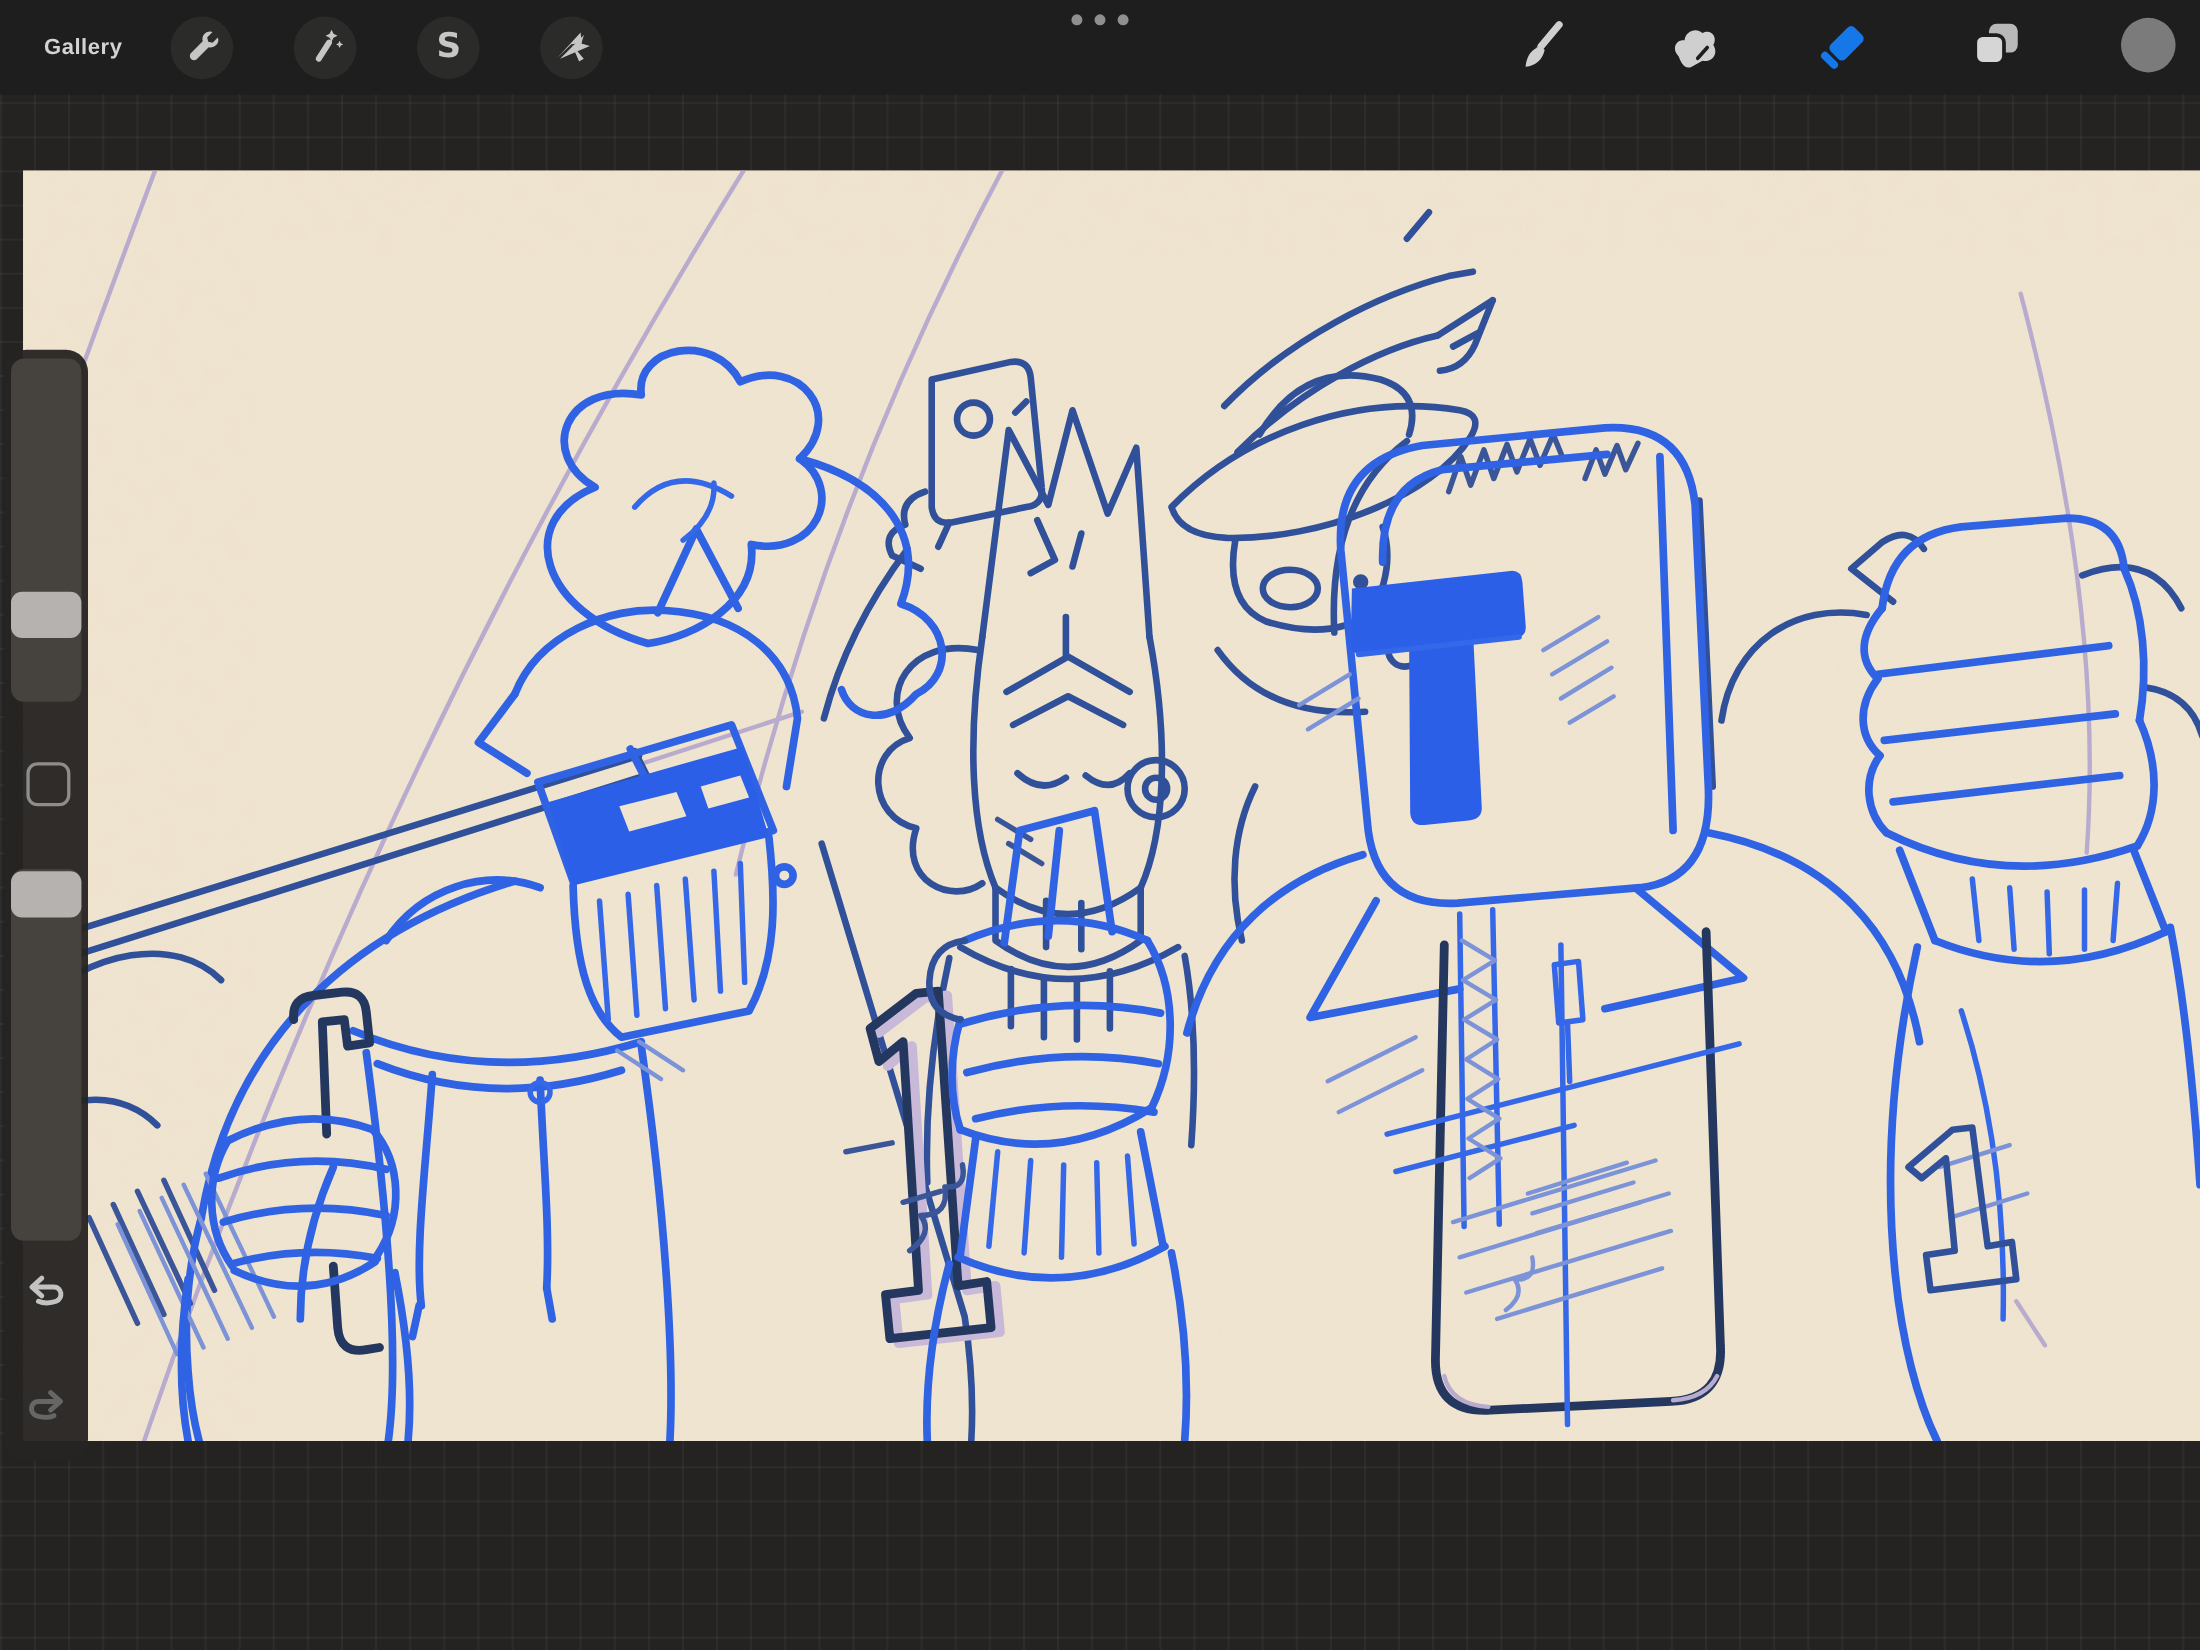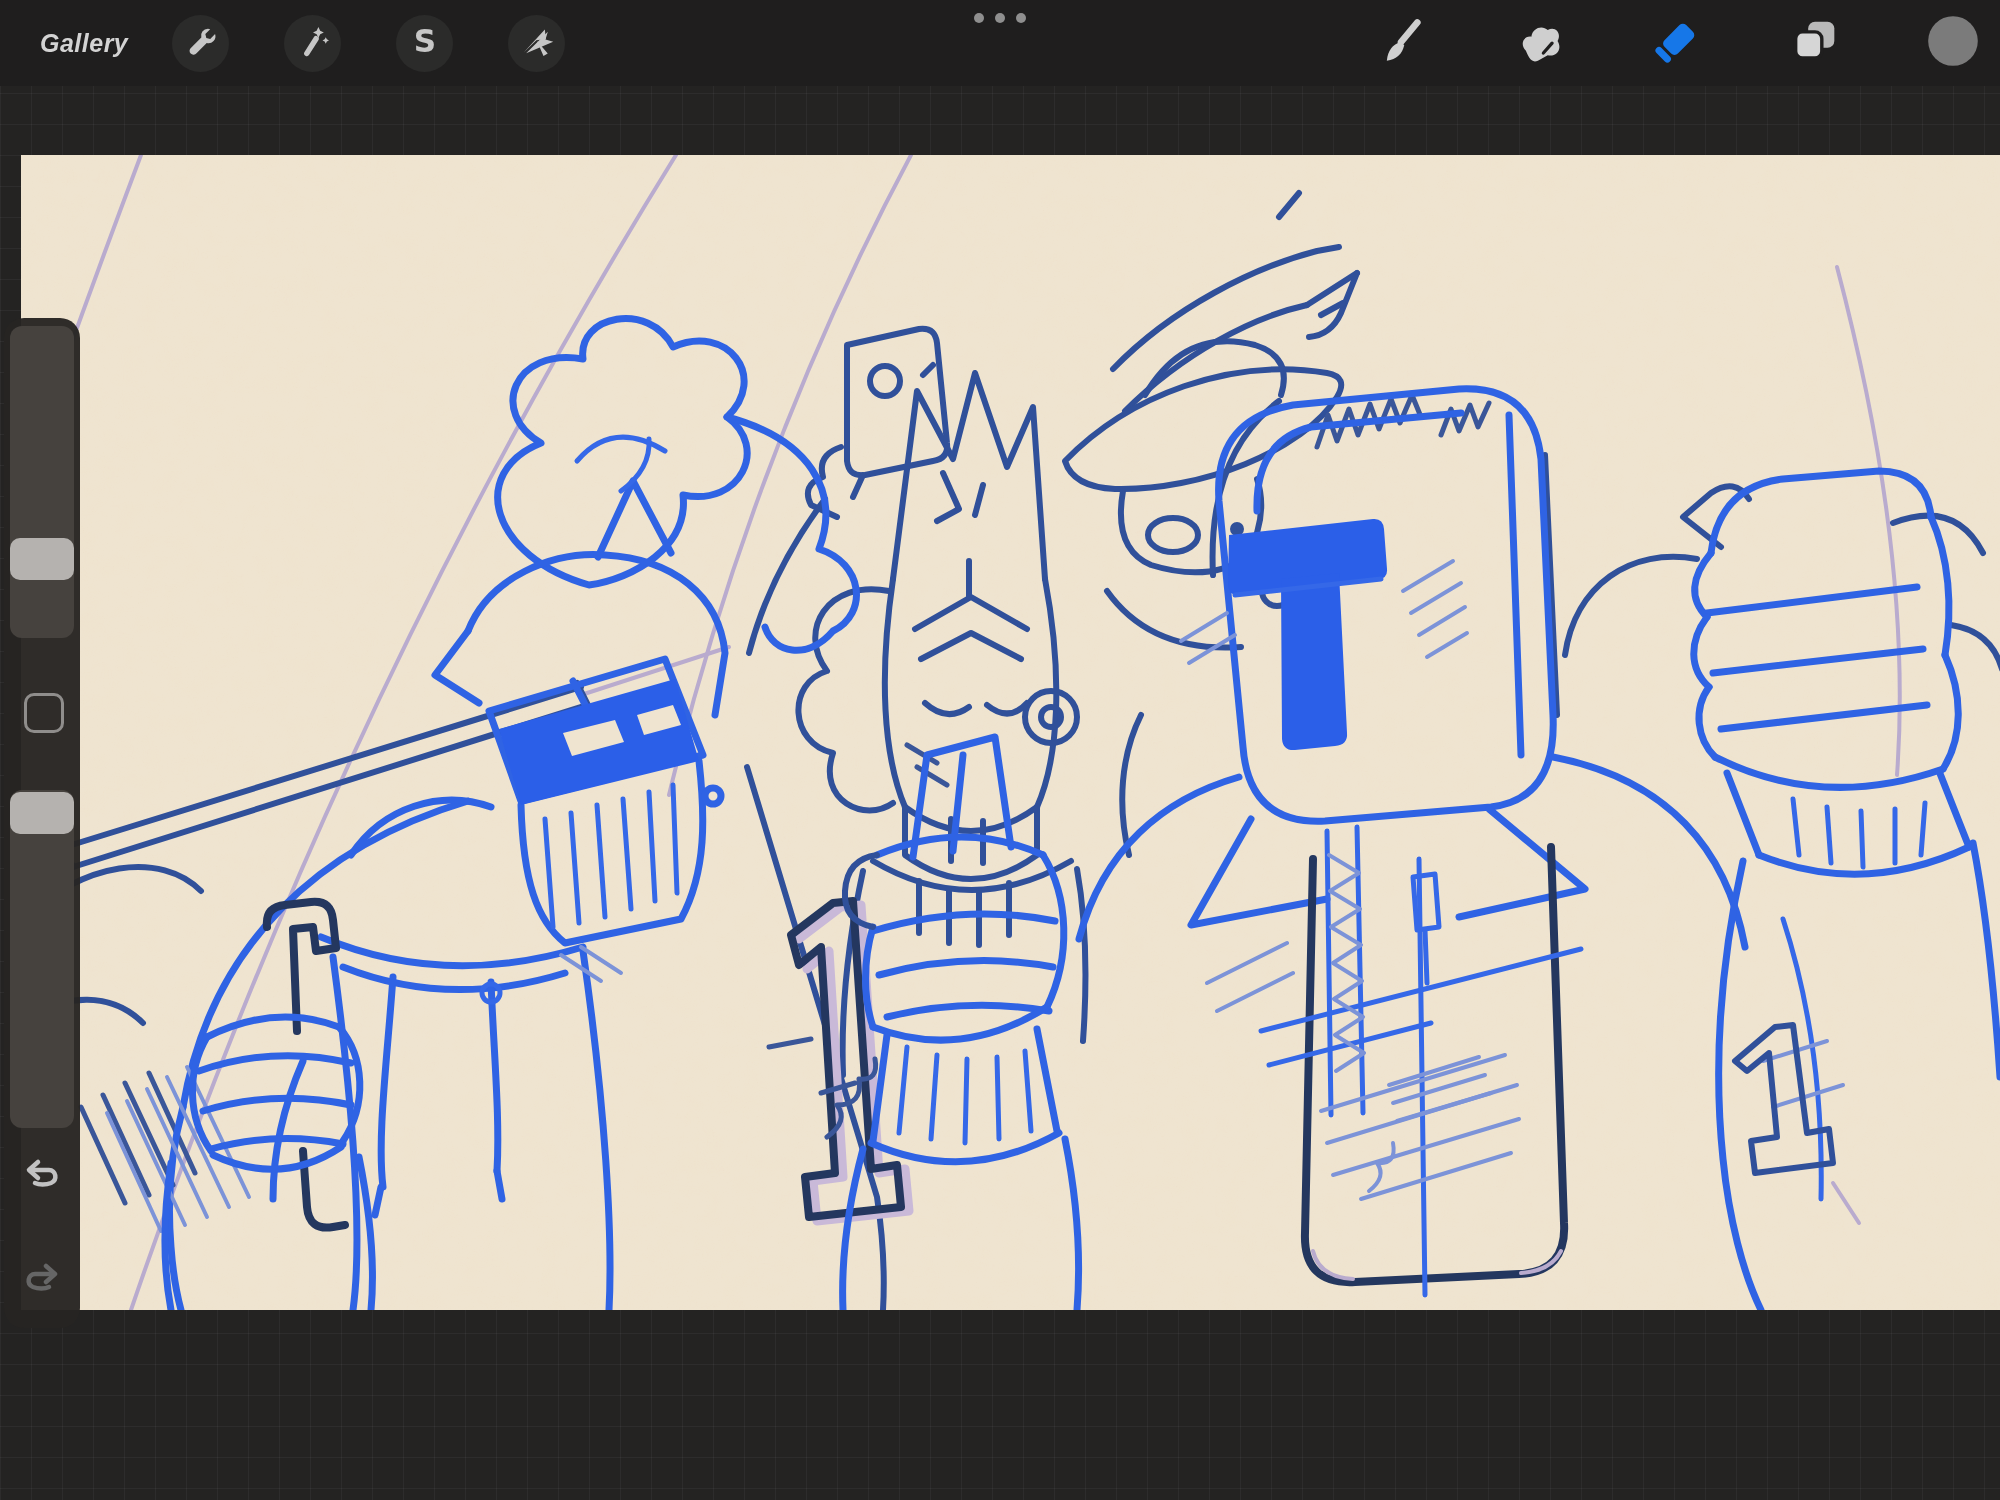--- a/index.html
+++ b/index.html
@@ -27,21 +27,21 @@
   .s-dark  {stroke:#24375f;stroke-width:8;fill:none;stroke-linecap:round;stroke-linejoin:round;}
   .s-lav   {stroke:#b9abce;stroke-width:4;fill:none;stroke-linecap:round;stroke-linejoin:round;}
   .s-lav8  {stroke:#c9b9d8;stroke-width:9;fill:none;stroke-linecap:round;stroke-linejoin:round;}
   .f-ink   {fill:#2b5fe8;stroke:none;}
   .f-paper {fill:#efe4d0;stroke:none;}
   
   .toolbar{
     position:absolute;left:0;top:0;width:2000px;height:86px;background:#1f1e1e;z-index:30;
   }
   .tb-left{position:absolute;left:0;top:0;height:86px;display:flex;align-items:center;padding-left:40px;}
-  .gallery-label{color:#d3d3d3;font-size:25px;font-weight:700;letter-spacing:.5px;margin-right:44px;font-style:italic;}
+  .gallery-label{color:#d3d3d3;font-size:20px;font-weight:700;letter-spacing:.5px;margin-right:44px;}
   .circle-btn{width:57px;height:57px;border-radius:50%;background:#2b2b2a;display:flex;align-items:center;justify-content:center;margin-right:55px;flex:0 0 auto;}
   .tb-center{position:absolute;left:50%;top:13px;transform:translateX(-50%);display:flex;gap:11px;}
   .tb-center .dot{width:10px;height:10px;border-radius:50%;background:#8f8f8f;}
   .tb-right{position:absolute;right:20px;top:0;height:86px;display:flex;align-items:center;gap:84px;}
   .flat-btn{width:54px;height:54px;display:flex;align-items:center;justify-content:center;flex:0 0 auto;}
   
   .sidebar{
     position:absolute;left:4px;top:318px;width:76px;height:1010px;z-index:20;
     background:rgba(38,36,34,0.96);border-radius:20px;
   }

